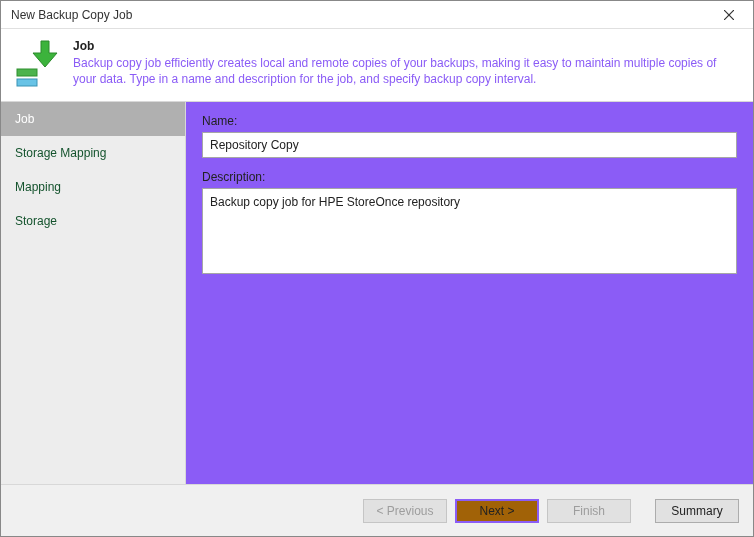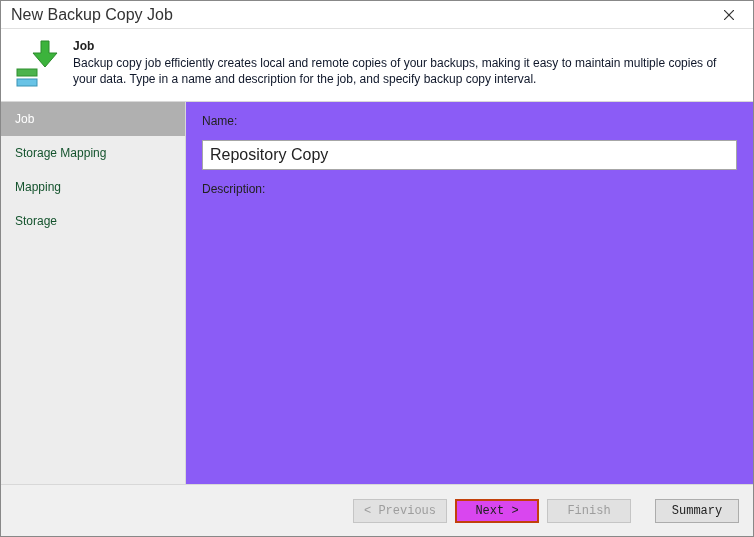--- a/index.html
+++ b/index.html
@@ -25,21 +25,21 @@
     .titlebar {
       height: 28px;
       background: #fff;
       display: flex;
       align-items: center;
       padding: 0 8px 0 10px;
       border-bottom: 1px solid #e0e0e0;
       justify-content: space-between;
     }
     .titlebar-title {
-      font-size: 16px;
+      font-size: 12px;
       color: #333;
     }
     .titlebar-close {
       width: 32px;
       height: 28px;
       display: flex;
       align-items: center;
       justify-content: center;
       cursor: pointer;
     }
@@ -64,21 +64,21 @@
       flex: 1;
     }
     .header-title {
       font-weight: 700;
       font-size: 12px;
       color: #222;
       margin-bottom: 2px;
     }
     .header-desc {
       font-size: 12px;
-      color: #0f172a;
+      color: #8b5cf6;
       line-height: 1.35;
     }
     .body {
       flex: 1;
       display: flex;
       background: #f4f4f4;
       min-height: 0;
     }
     .sidebar {
       width: 185px;
@@ -105,25 +105,24 @@
       font-size: 12px;
       color: #222;
       margin-bottom: 4px;
       display: block;
     }
     .text-input {
       width: 100%;
       border: 1px solid #a6a6a6;
       background: #fff;
       padding: 5px 7px;
-      font-size: 16px;
+      font-size: 12px;
       font-family: inherit;
       color: #222;
       margin-bottom: 12px;
-      margin-top: 8px;
     }
     .text-area {
       width: 100%;
       border: 1px solid #a6a6a6;
       background: #fff;
       padding: 5px 7px;
       font-size: 12px;
       font-family: inherit;
       color: #222;
       resize: none;
@@ -139,34 +138,34 @@
       justify-content: flex-end;
       padding: 0 14px;
       gap: 8px;
     }
     .btn {
       min-width: 84px;
       height: 24px;
       border: 1px solid #acacac;
       background: #e1e1e1;
       font-size: 12px;
-      font-family: Liberation Mono, monospace;
+      font-family: Liberation Sans, sans-serif;
       color: #222;
       cursor: pointer;
       padding: 0 10px;
     }
     .btn[disabled] {
       color: #9d9d9d;
       cursor: default;
       background: #e1e1e1;
       border-color: #c5c5c5;
     }
     .btn.primary {
-      border: 2px solid #c2410c;
-      background: #d946ef;
+      border: 2px solid #8b5cf6;
+      background: #a16207;
       height: 24px;
       line-height: 20px;
     }
     .btn-gap {
       width: 8px;
     }
   </style>
 </head>
 <body>
 
@@ -209,20 +208,21 @@
       </div>
       <div class="sidebar-item">
         <span>Storage</span>
       </div>
     </div>
 
     <div class="content">
       <label class="form-label">Name:</label>
       <input type="text" class="text-input" value="Repository Copy" style="">
       <label class="form-label">Description:</label>
+      <textarea class="text-area" style="">Backup copy job for HPE StoreOnce repository</textarea>
     </div>
   </div>
 
   <div class="footer">
     <button class="btn" disabled="">&lt; Previous</button>
     <button class="btn primary">Next &gt;</button>
     <button class="btn" disabled="">Finish</button>
     <span class="btn-gap"></span>
     <button class="btn">Summary</button>
   </div>

